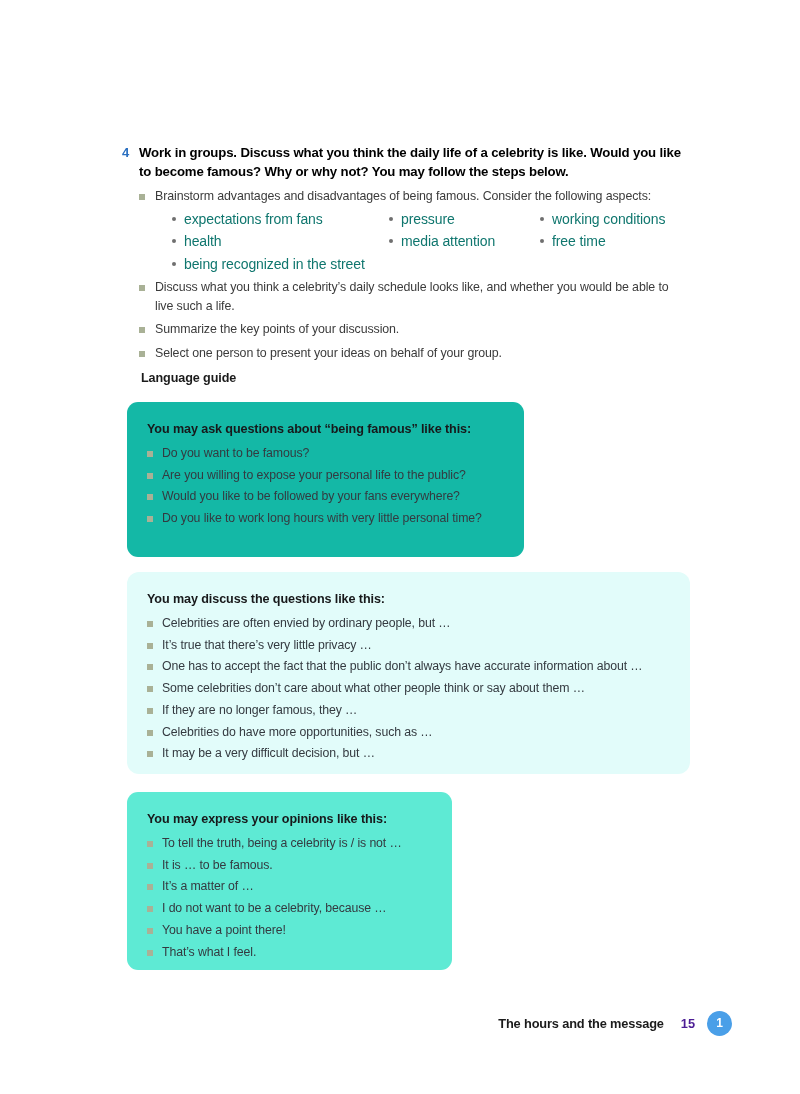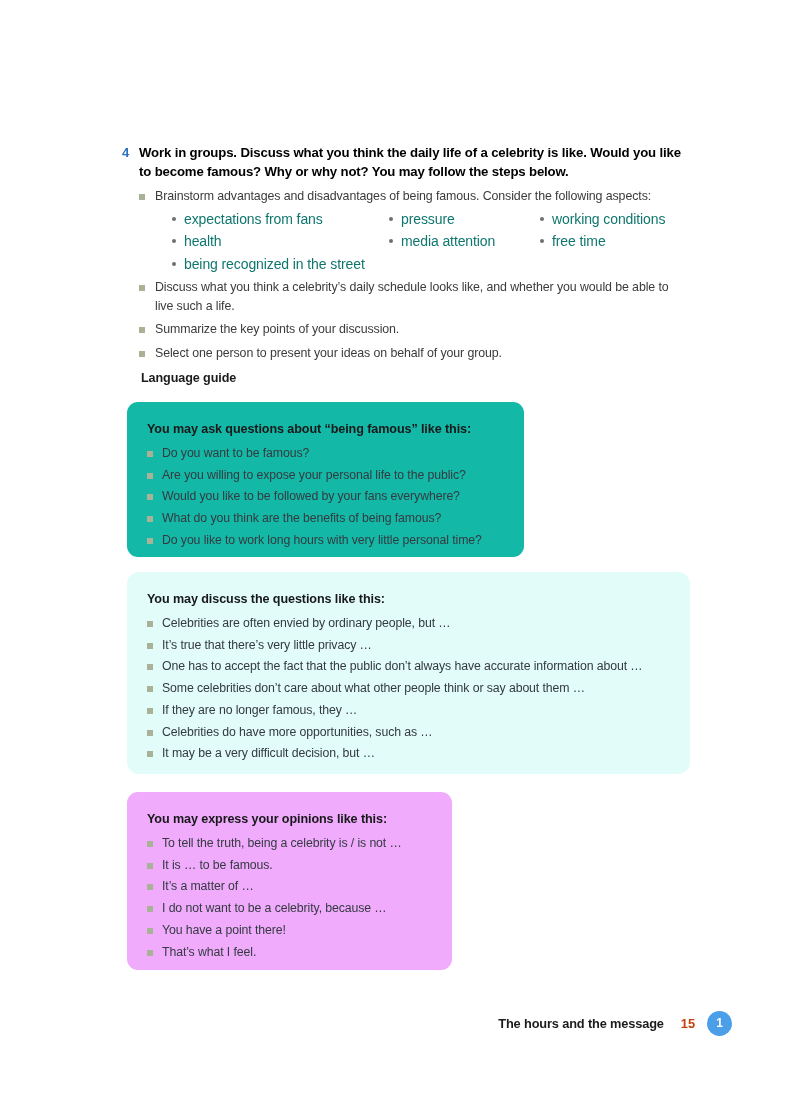--- a/index.html
+++ b/index.html
@@ -195,21 +195,21 @@
   }
   .footer-title {
     font-weight: bold;
     font-size: 12.8px;
     letter-spacing: -0.15px;
     color: #1b1b1b;
   }
   .footer-page {
     font-weight: bold;
     font-size: 12.8px;
-    color: #c2410c;
+    color: #4c1d95;
     margin-left: 17px;
   }
   .unit-badge {
     position: relative;
     margin-left: 12px;
     width: 25px;
     height: 25px;
     border-radius: 50% 50% 50% 50%;
     background: #4a9fe8;
     display: flex;
@@ -271,39 +271,38 @@
   </div>
 
   <div class="lang-guide">Language guide</div>
 
   <div class="lbox" id="box-questions" style="background: #14b8a6;">
     <div class="lbox-title">You may ask questions about “being famous” like this:</div>
     <ul>
       <li>Do you want to be famous?</li>
       <li>Are you willing to expose your personal life to the public?</li>
       <li>Would you like to be followed by your fans everywhere?</li>
-      <li>What do you think are the benefits of being famous?</li>
       <li>Do you like to work long hours with very little personal time?</li>
     </ul>
   </div>
 
   <div class="lbox" id="box-discuss" style="background: rgb(226, 252, 250);">
     <div class="lbox-title">You may discuss the questions like this:</div>
     <ul>
       <li>Celebrities are often envied by ordinary people, but …</li>
       <li>It’s true that there’s very little privacy …</li>
       <li>One has to accept the fact that the public don’t always have accurate information about …</li>
       <li>Some celebrities don’t care about what other people think or say about them …</li>
       <li>If they are no longer famous, they …</li>
       <li>Celebrities do have more opportunities, such as …</li>
       <li>It may be a very difficult decision, but …</li>
     </ul>
   </div>
 
-  <div class="lbox" id="box-opinions" style="background: #f0abfc;">
+  <div class="lbox" id="box-opinions" style="background: #5eead4;">
     <div class="lbox-title">You may express your opinions like this:</div>
     <ul>
       <li>To tell the truth, being a celebrity is / is not …</li>
       <li>It is … to be famous.</li>
       <li>It’s a matter of …</li>
       <li>I do not want to be a celebrity, because …</li>
       <li>You have a point there!</li>
       <li>That’s what I feel.</li>
     </ul>
   </div>

